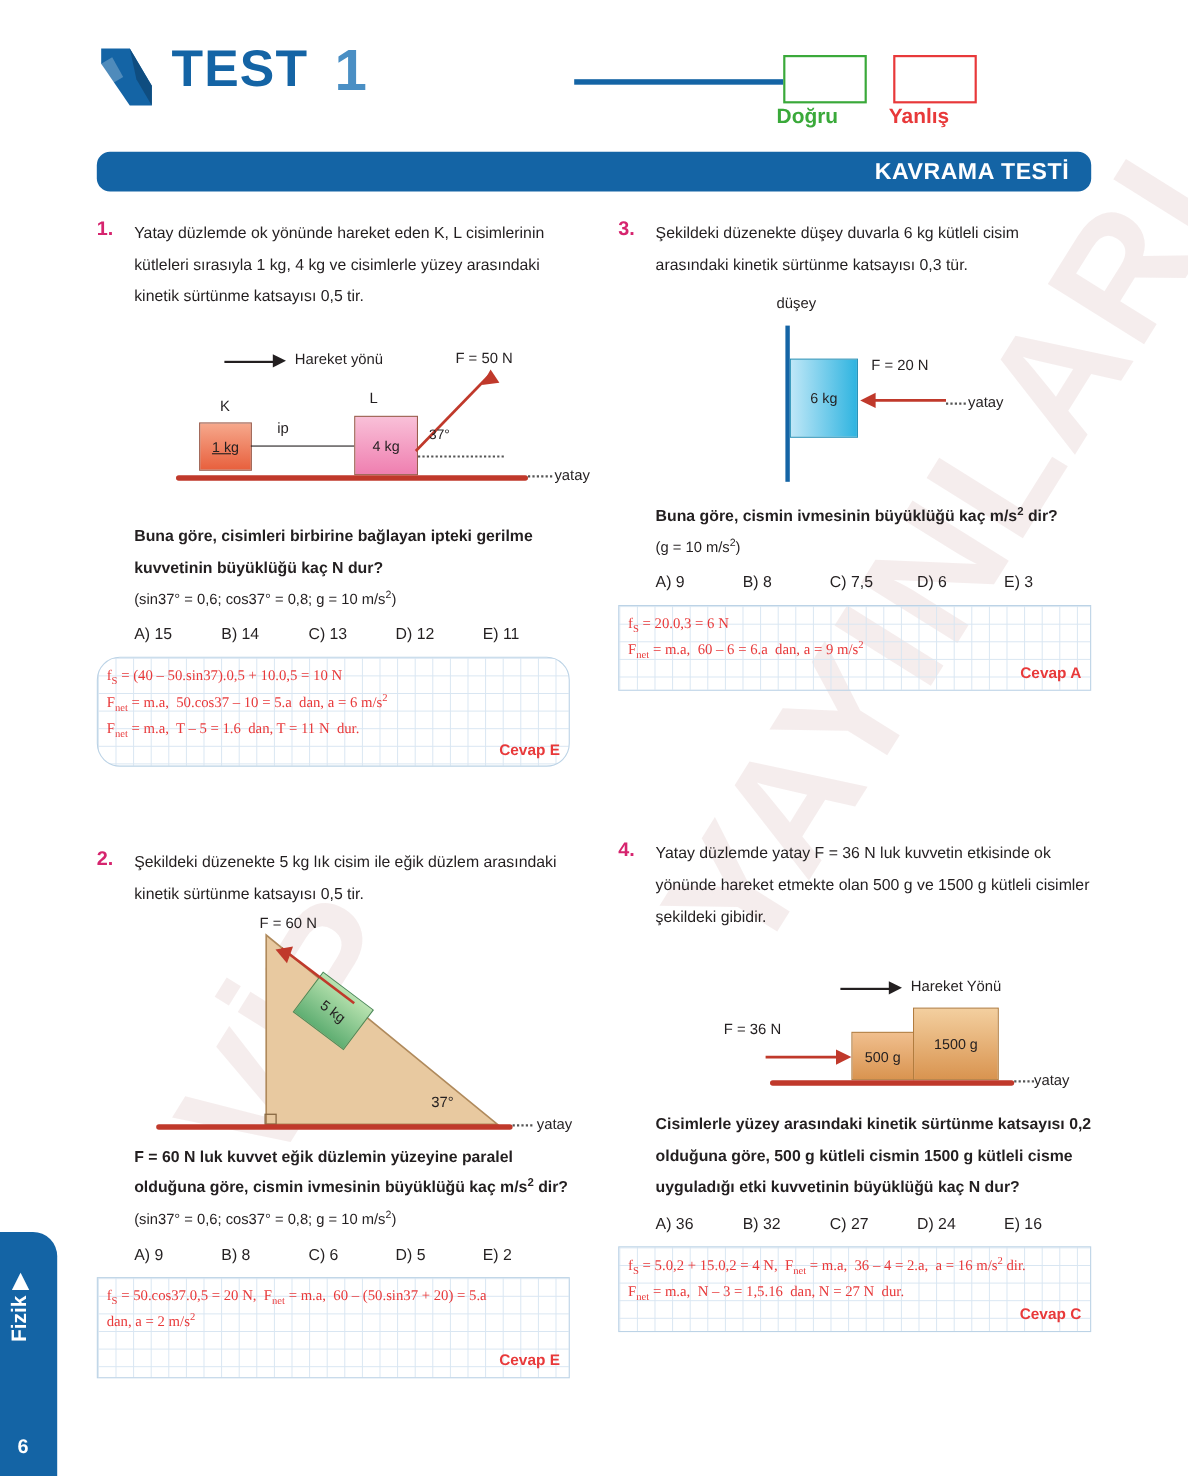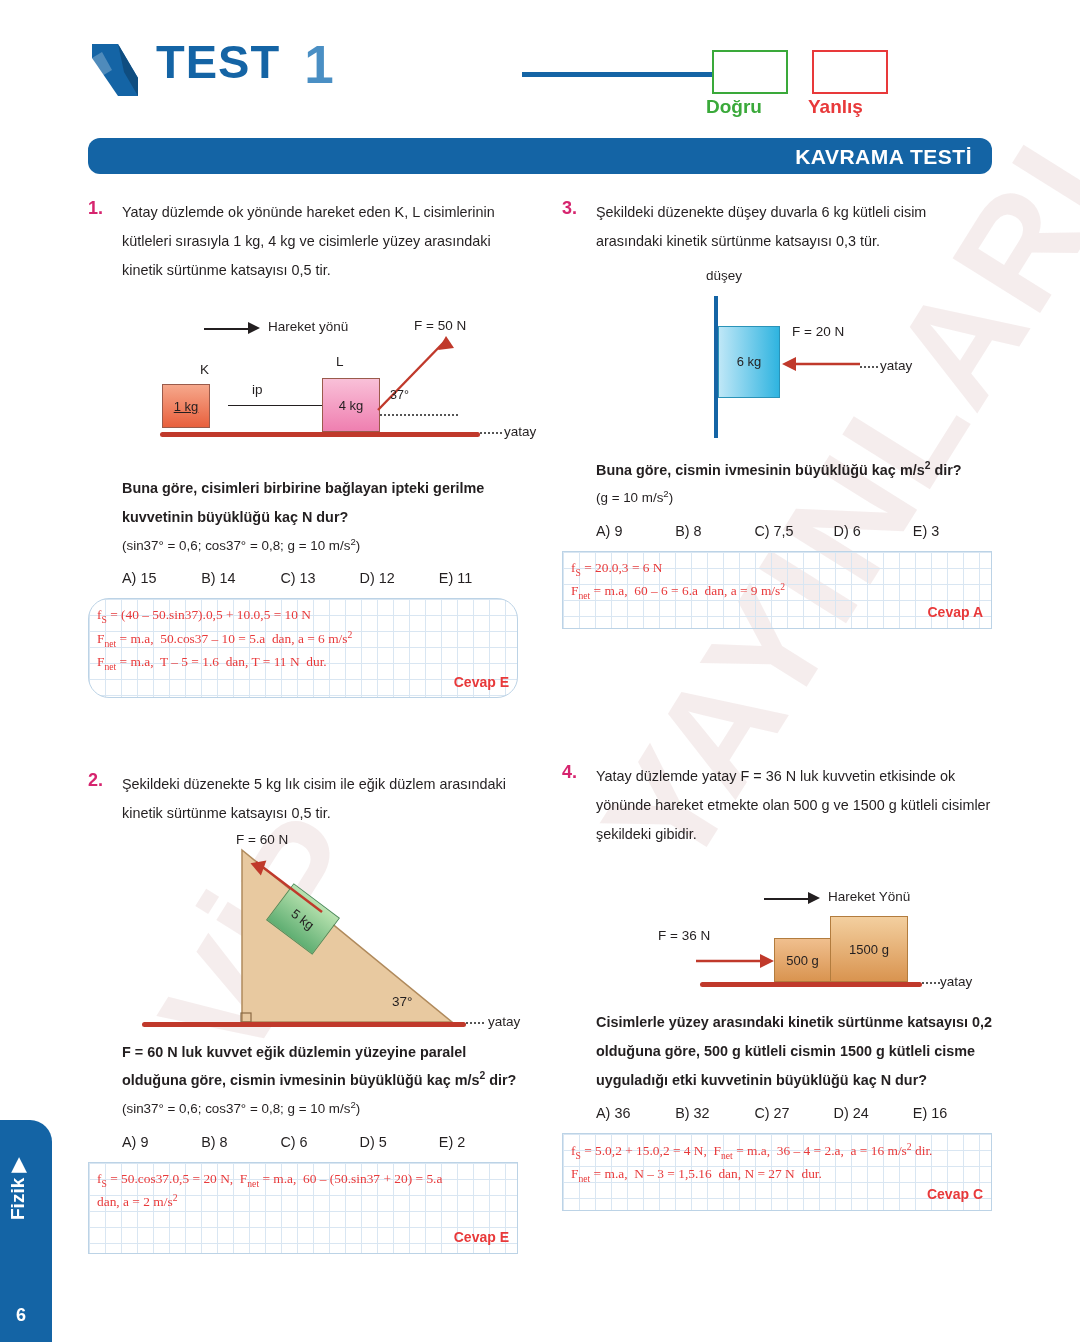--- a/index.html
+++ b/index.html
@@ -169,21 +169,21 @@
     <div class="fig" style="height:180px;">
       <div class="arrow-line" style="left:82px; top:38px; width:46px;"></div>
       <svg style="position:absolute; left:126px; top:31px;" width="14" height="14">
         <polygon points="0,1 12,7 0,13" fill="#231f20"></polygon>
       </svg>
       <div class="lbl" style="left:146px; top:29px;">Hareket yönü</div>
 
       <div class="lbl" style="left:78px; top:72px; font-weight:normal;">K</div>
       <div class="lbl" style="left:214px; top:64px;">L</div>
 
-      <div class="blk" style="left:40px; top:94px; width:48px; height:44px; background:linear-gradient(#f6a88c,#e8603d);text-decoration:underline;">
+      <div class="blk" style="left:59px; top:94px; width:48px; height:44px; background:linear-gradient(#f6a88c,#e8603d);text-decoration:underline;">
         <span>1 kg</span>
       </div>
 
       <div class="arrow-line" style="left:106px; top:115px; width:94px; height:1px; background:#231f20;"></div>
       <div class="lbl" style="left:130px; top:92px;">ip</div>
 
       <div class="blk" style="left:200px; top:88px; width:58px; height:54px; background:linear-gradient(#f9c0d8,#ef7fb0);">
         <span>4 kg</span>
       </div>
 

